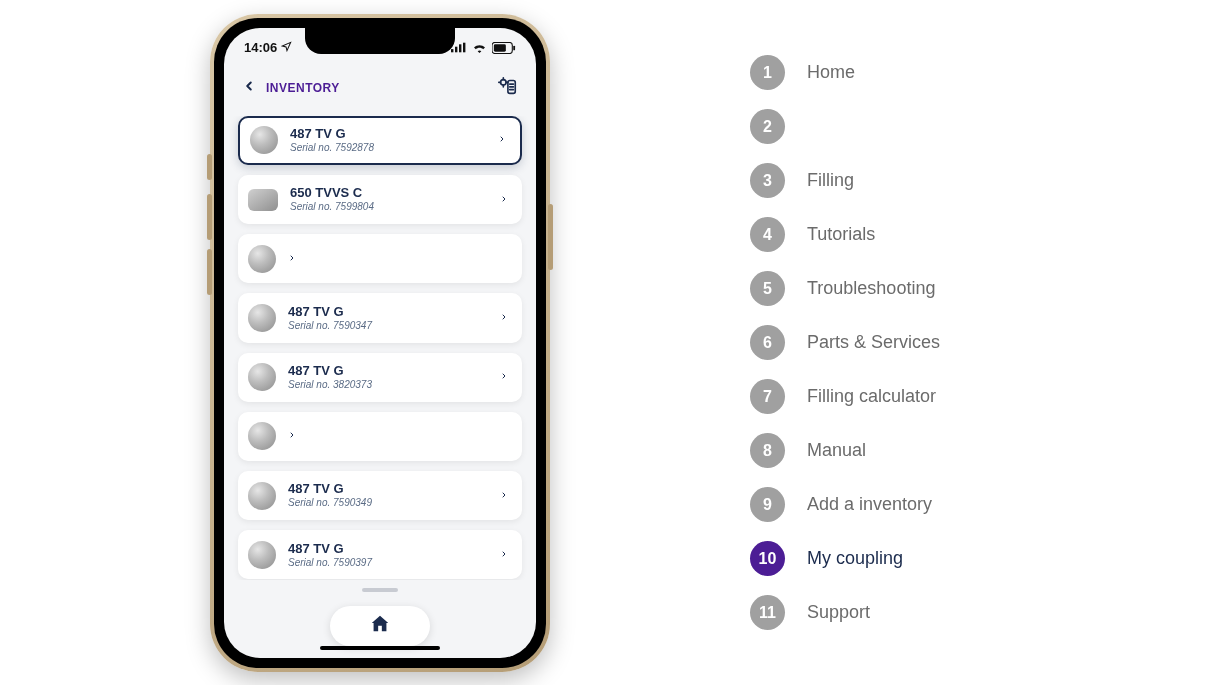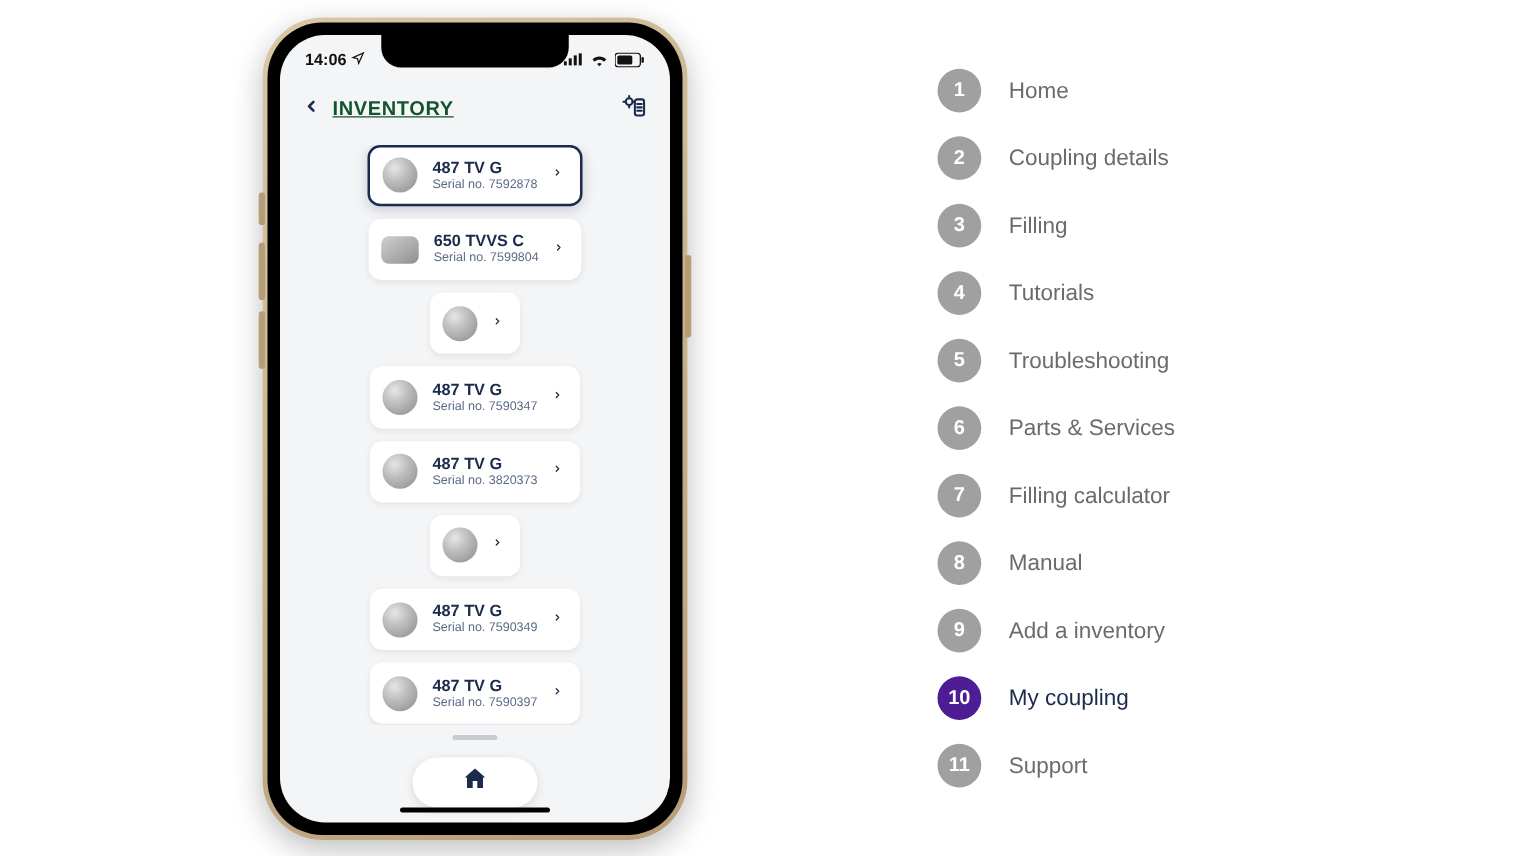--- a/index.html
+++ b/index.html
@@ -67,27 +67,27 @@
   .sb-right { display:flex; align-items:center; gap:5px; }
   .signal, .wifi, .battery { display:inline-block; }
   .signal svg, .wifi svg, .battery svg { display:block; }
 
   .appbar {
     height: 48px;
     padding: 0 18px 8px 18px;
     display:flex; align-items:center; justify-content:space-between;
   }
   .appbar-left { display:flex; align-items:center; gap:10px; }
-  .appbar-title { font-weight:700; font-size:16px; color:#14532d; letter-spacing:.5px;text-decoration:underline; }
+  .appbar-title { font-weight:700; font-size:12px; color:#4c1d95; letter-spacing:.5px; }
 
   .list {
     flex:1;
     padding: 0 14px;
     overflow:hidden;
-    display:flex; flex-direction:column; gap:10px;align-items:center;
+    display:flex; flex-direction:column; gap:10px;
   }
   .item {
     background:#fff;
     border-radius:10px;
     height:52px;
     padding:0 14px 0 10px;
     display:flex; align-items:center;
     box-shadow: 0 2px 6px rgba(0,0,0,.07);
     gap:12px;
   }
@@ -100,21 +100,21 @@
     background: radial-gradient(circle at 35% 30%, #e6e6e6 0%, #bdbdbd 40%, #8a8a8a 100%);
     position:relative;
     flex-shrink:0;
   }
   .thumb.wide {
     width:30px; height:22px; border-radius:6px;
     background: linear-gradient(145deg,#d0d0d0,#8f8f8f);
   }
   .item-text { flex:1; display:flex; flex-direction:column; line-height:1.15; }
   .item-title { font-size:13px; font-weight:700; color:#1b2b4d; }
-  .item-sub { font-size:10px; color:#5a6b85; }
+  .item-sub { font-size:10px; color:#5a6b85;font-style:italic; }
   .chev { color:#1b2b4d; }
 
   .drag-handle { height:20px; display:flex; justify-content:center; align-items:center;}
   .drag-handle div { width:36px; height:4px; background:#c8cbd2; border-radius:4px; }
 
   .bottom-nav {
     height:58px; padding:6px 0 16px 0;
     display:flex; justify-content:center; align-items:flex-start;
   }
   .home-btn {
@@ -319,21 +319,20 @@
     </div>
   </div>
 
   <div class="legend" id="legend">
       <div class="legend-row">
     <div class="badge">1</div>
     <div class="legend-label">Home</div>
       </div>
       <div class="legend-row">
     <div class="badge">2</div>
-    <div class="legend-label">Coupling details</div>
       </div>
       <div class="legend-row">
     <div class="badge">3</div>
     <div class="legend-label">Filling</div>
       </div>
       <div class="legend-row">
     <div class="badge">4</div>
     <div class="legend-label">Tutorials</div>
       </div>
       <div class="legend-row">

